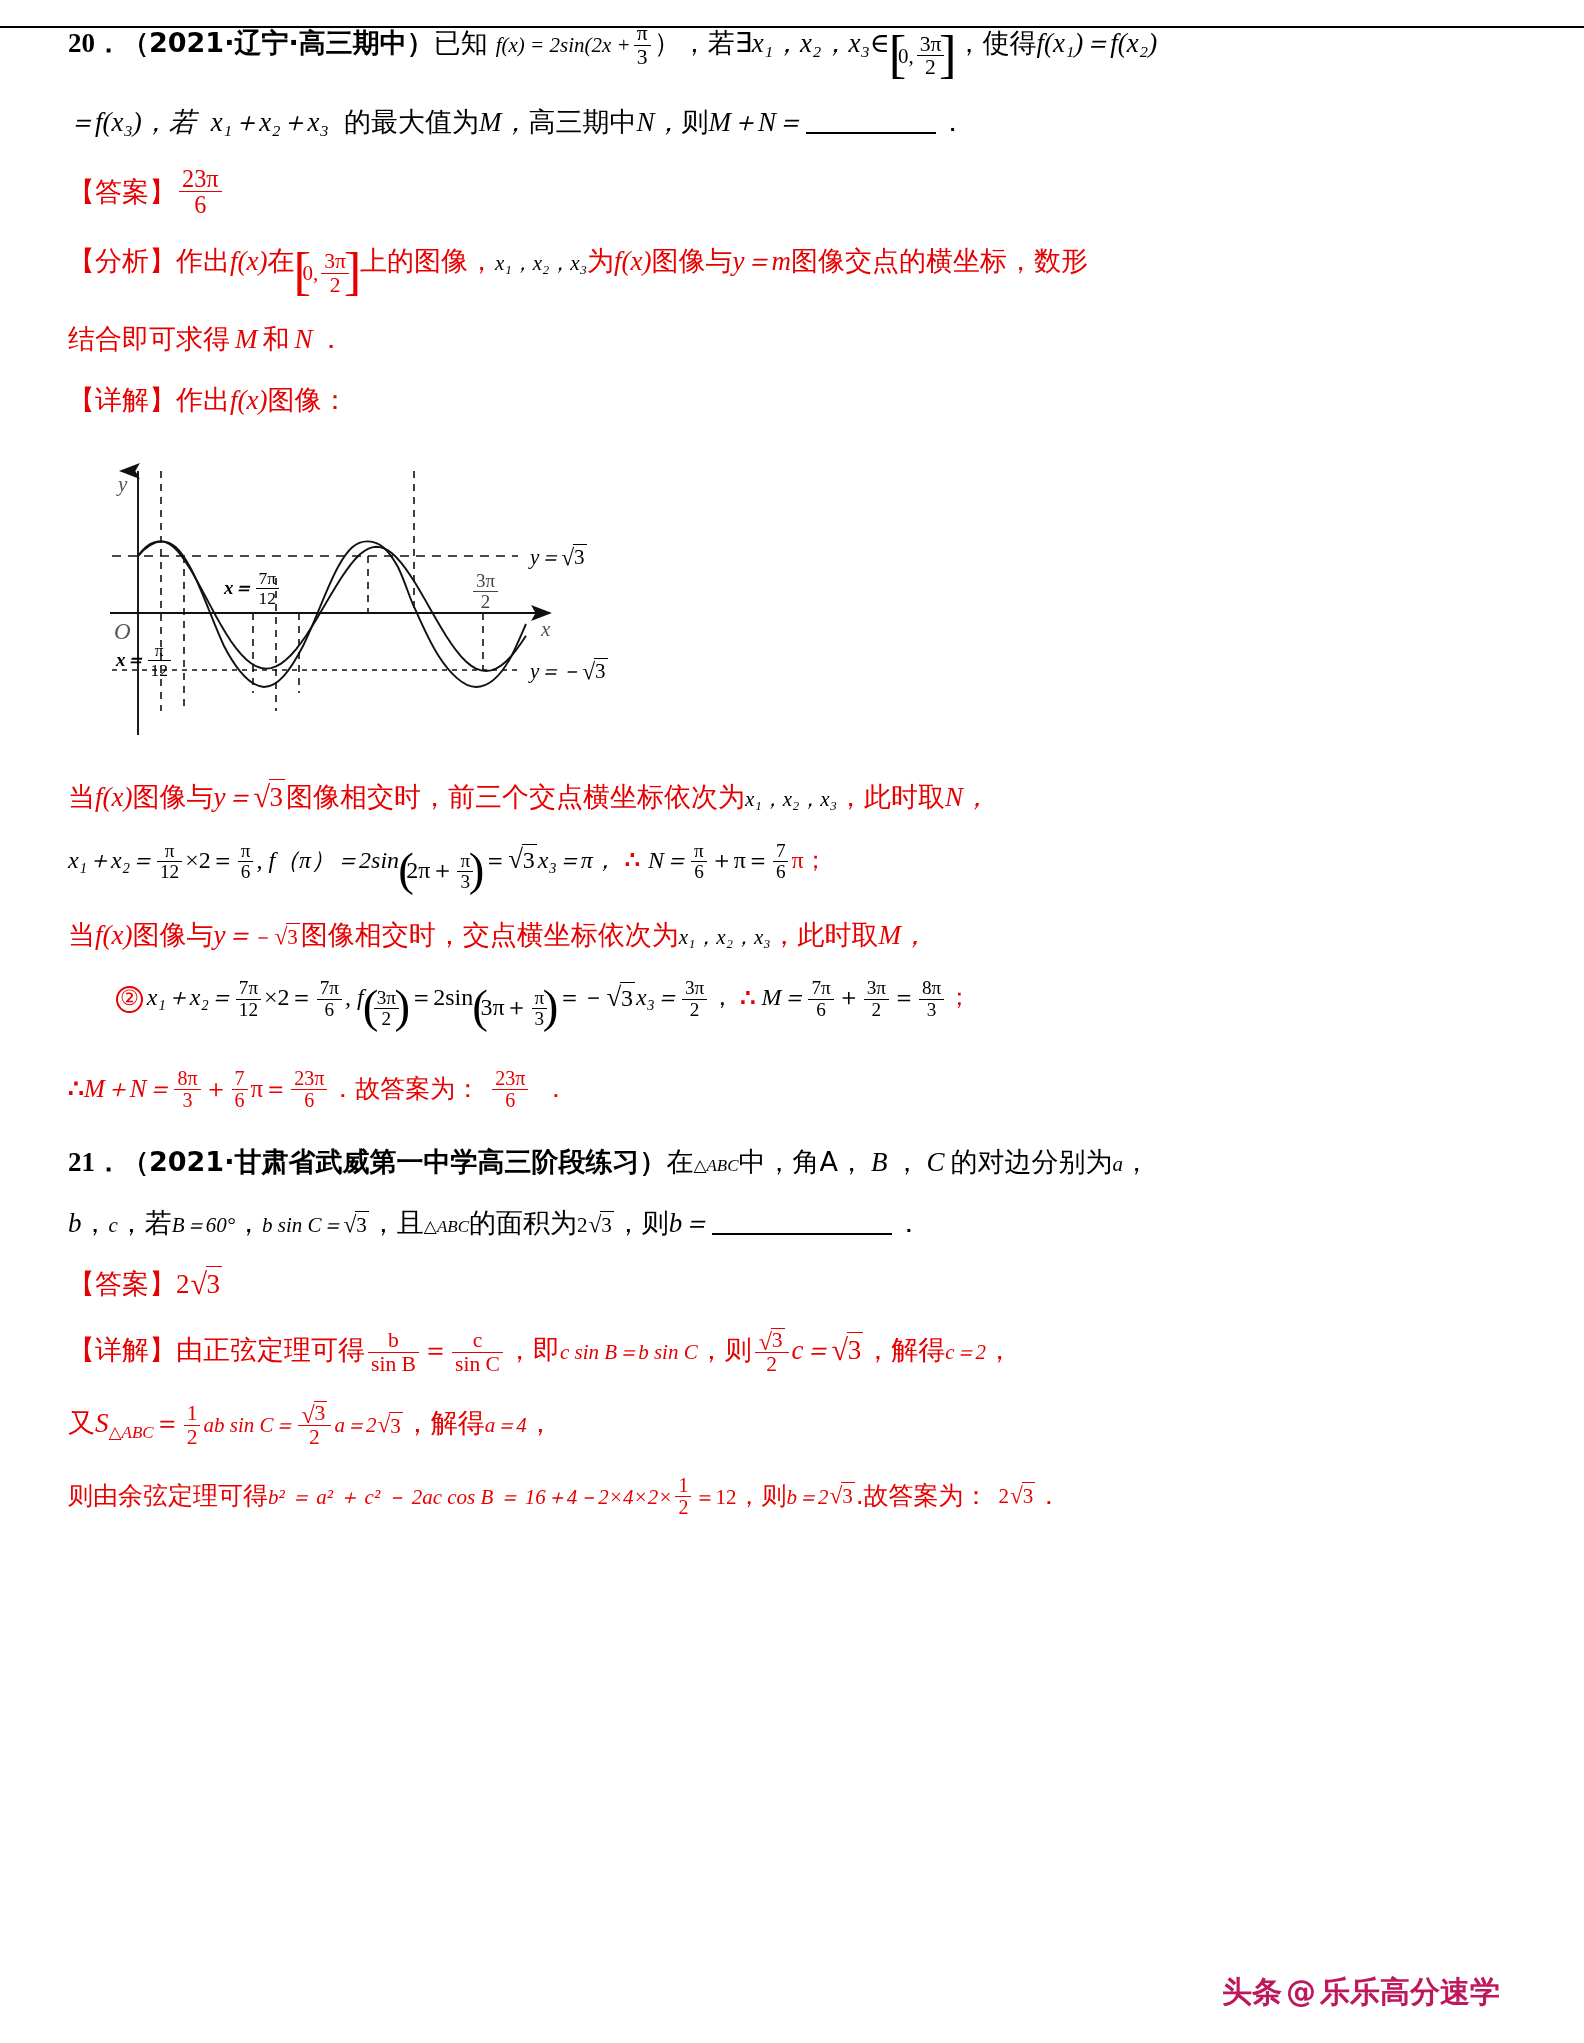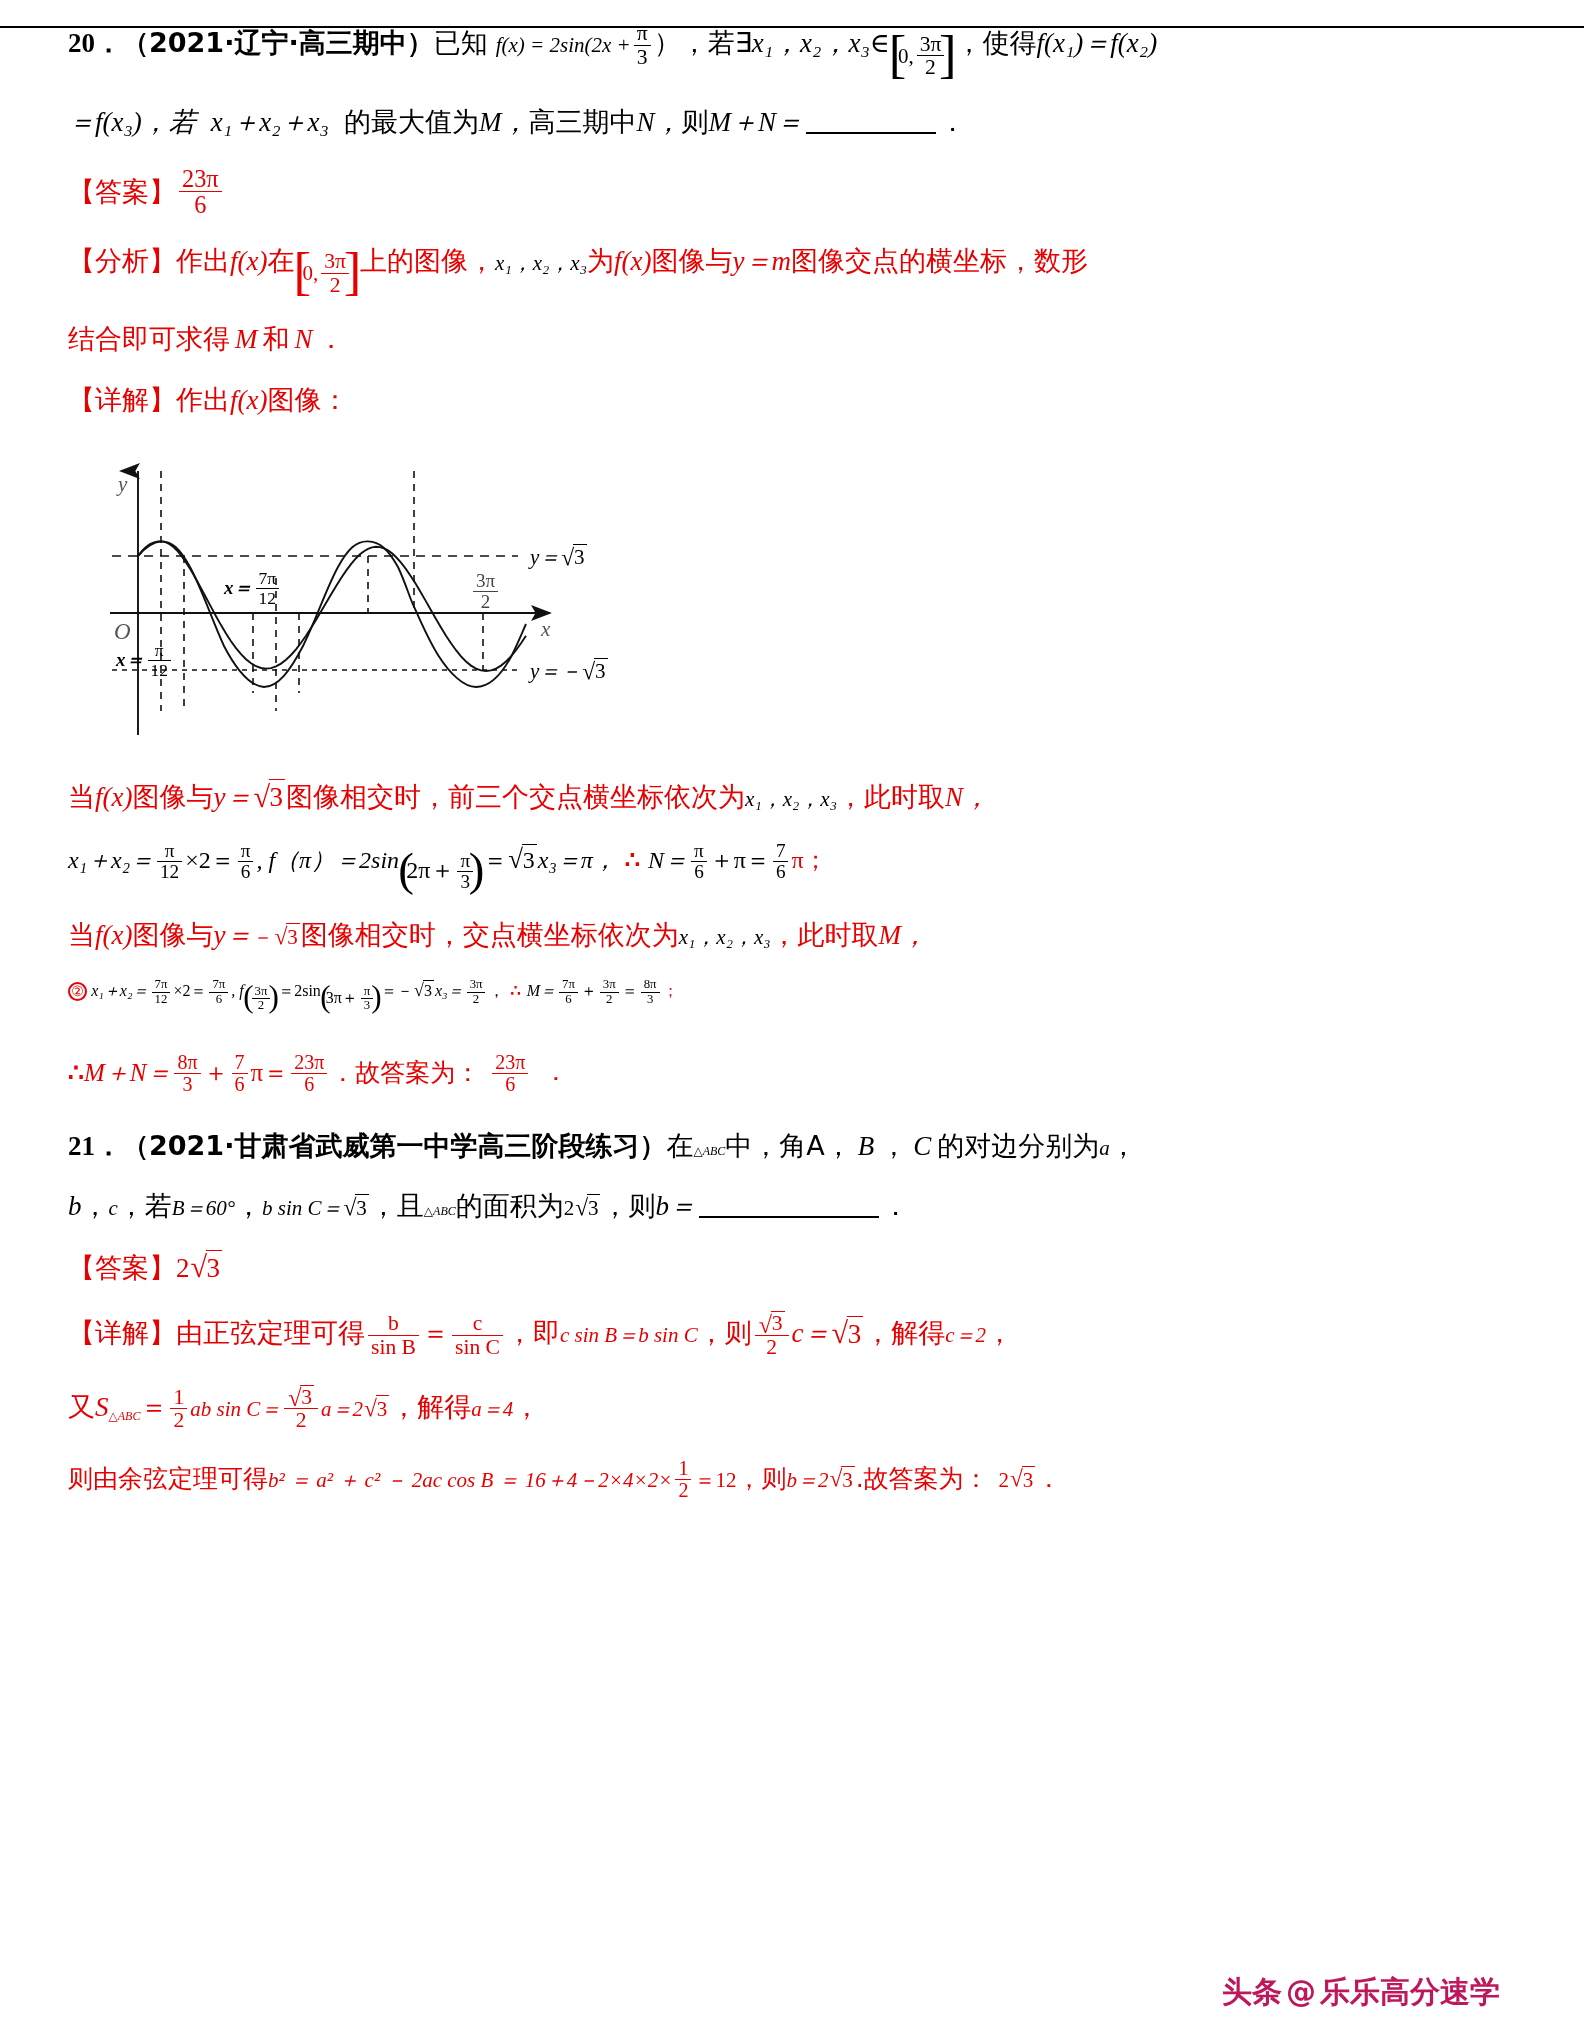--- a/index.html
+++ b/index.html
@@ -35,21 +35,21 @@
     margin: 0 0 26px 0;
     white-space: nowrap;
   }
   .red { color: #e60000; }
   .black { color: #000; }
   .bold { font-weight: bold; }
   .cn { font-family: "DejaVu Sans", "Liberation Sans", sans-serif; }
   .math { font-family: "Liberation Serif", "DejaVu Serif", serif; font-style: italic; }
   .mathup { font-family: "Liberation Serif", "DejaVu Serif", serif; font-style: normal; }
   .sm { font-size: 21px; }
-  .xsm { font-size: 12px; }
+  .xsm { font-size: 17px; }
 
   
   .frac {
     display: inline-block;
     vertical-align: -0.52em;
     text-align: center;
     font-size: 0.80em;
     line-height: 1.05;
     margin: 0 3px;
   }
@@ -240,21 +240,21 @@
   </div>
 
   <div class="blk black sm" style="font-size:24px;">
     <span class="math">x₁＋x₂＝</span><span class="frac mathup"><span class="num">π</span><span class="den">12</span></span><span class="mathup">×2＝</span><span class="frac mathup"><span class="num">π</span><span class="den">6</span></span><span class="math">,  f（π）＝2sin</span><span class="brk rd"><span class="mathup">2π＋</span><span class="frac mathup"><span class="num">π</span><span class="den">3</span></span></span><span class="mathup">＝</span><span class="sqrt mathup"><span class="rad">√</span><span class="rnd">3</span></span><span class="math">x₃＝π，</span><span class="red bold" style="margin:0 8px">∴</span><span class="math">N＝</span><span class="frac mathup"><span class="num">π</span><span class="den">6</span></span><span class="mathup">＋π＝</span><span class="frac mathup"><span class="num">7</span><span class="den">6</span></span><span class="mathup red">π；</span>
   </div>
 
   <div class="blk red">
     <span class="cn">当</span><span class="math">f(x)</span><span class="cn">图像与</span><span class="math">y＝</span><span class="mathup sm">－</span><span class="sqrt mathup sm"><span class="rad">√</span><span class="rnd">3</span></span><span class="cn">图像相交时，交点横坐标依次为</span><span class="math sm black">x₁，x₂，x₃</span><span class="cn">，此时取</span><span class="math">M，</span>
   </div>
 
-  <div class="blk black" style="font-size:16px;">
+  <div class="blk black" style="font-size:24px;margin-left:48px;">
     <span class="circled red">②</span><span class="math">x₁＋x₂＝</span><span class="frac mathup"><span class="num">7π</span><span class="den">12</span></span><span class="mathup">×2＝</span><span class="frac mathup"><span class="num">7π</span><span class="den">6</span></span><span class="math">,  f</span><span class="brk rd"><span class="frac mathup"><span class="num">3π</span><span class="den">2</span></span></span><span class="mathup">＝2sin</span><span class="brk rd"><span class="mathup">3π＋</span><span class="frac mathup"><span class="num">π</span><span class="den">3</span></span></span><span class="mathup">＝－</span><span class="sqrt mathup"><span class="rad">√</span><span class="rnd">3</span></span><span class="math">x₃＝</span><span class="frac mathup"><span class="num">3π</span><span class="den">2</span></span><span class="cn">，</span><span class="red bold" style="margin:0 6px">∴</span><span class="math">M＝</span><span class="frac mathup"><span class="num">7π</span><span class="den">6</span></span><span class="mathup">＋</span><span class="frac mathup"><span class="num">3π</span><span class="den">2</span></span><span class="mathup">＝</span><span class="frac mathup"><span class="num">8π</span><span class="den">3</span></span><span class="mathup red">；</span>
   </div>
 
   <div class="blk red" style="font-size:25px;margin-top:39px;">
     <span class="bold">∴</span><span class="math">M＋N＝</span><span class="frac mathup"><span class="num">8π</span><span class="den">3</span></span><span class="mathup">＋</span><span class="frac mathup"><span class="num">7</span><span class="den">6</span></span><span class="mathup">π＝</span><span class="frac mathup"><span class="num">23π</span><span class="den">6</span></span><span class="cn">．故答案为：</span><span class="frac mathup" style="margin-left:12px"><span class="num">23π</span><span class="den">6</span></span><span class="cn" style="margin-left:12px">．</span>
   </div>
 
   <div class="blk black" style="margin-top:34px;">
     <span class="bold">21．</span><span class="bold cn">（2021·甘肃省武威第一中学高三阶段练习）</span><span class="cn">在</span><span class="math xsm">△ABC</span><span class="cn">中，</span><span class="cn">角A，</span><span class="math" style="margin:0 6px">B</span><span class="cn">，</span><span class="math" style="margin:0 6px">C</span><span class="cn">的对边分别为</span><span class="math sm">a</span><span class="cn">，</span>
   </div>

